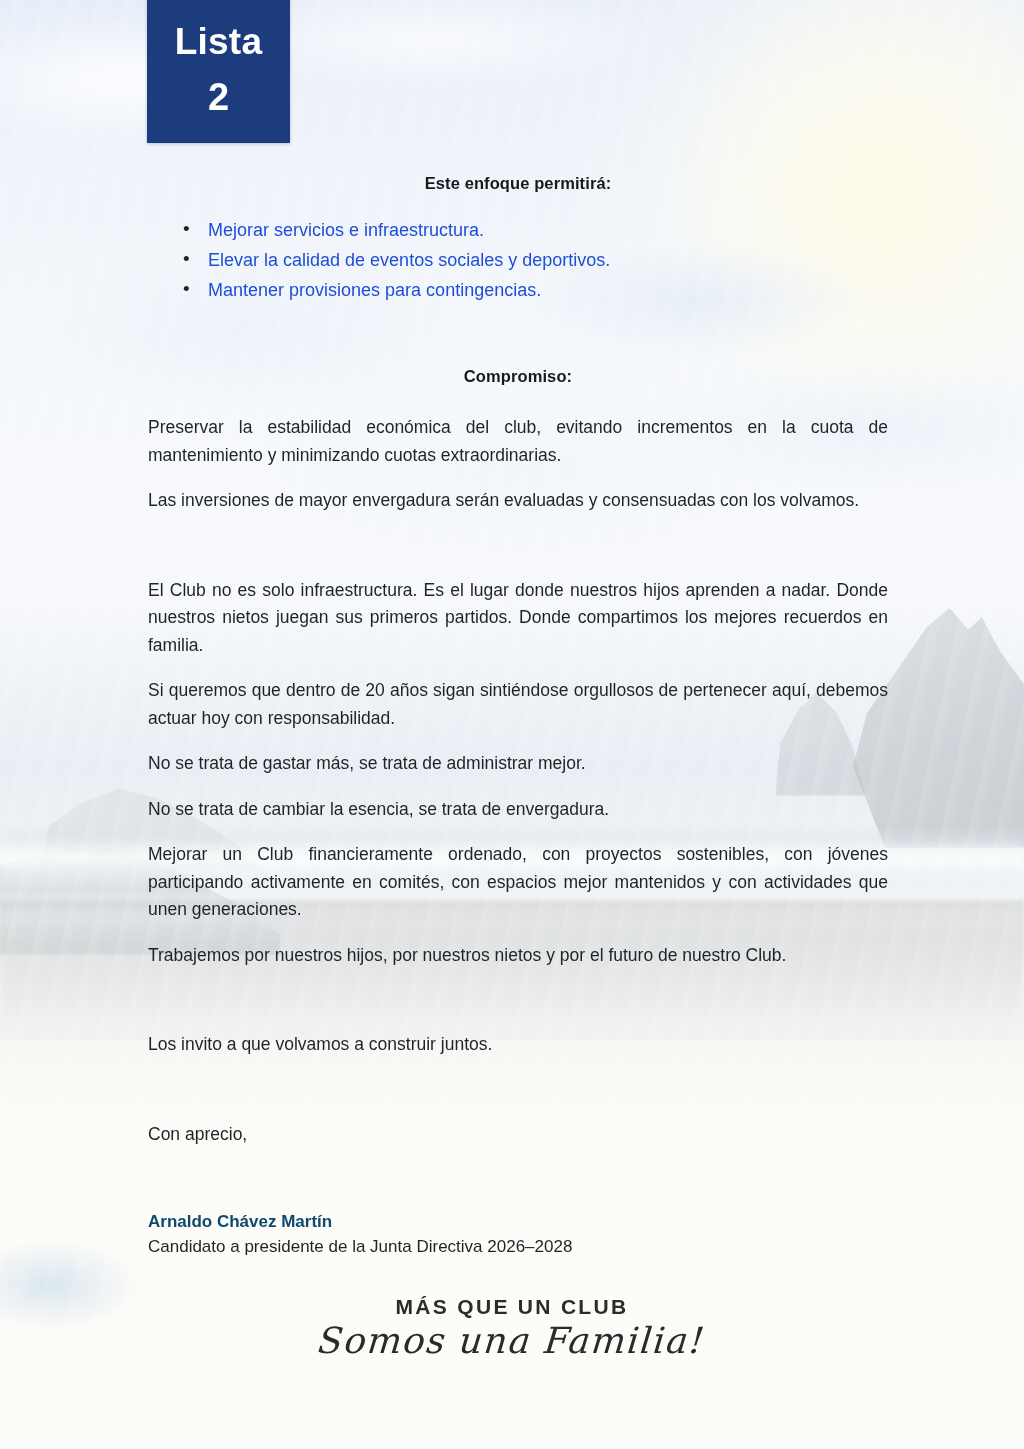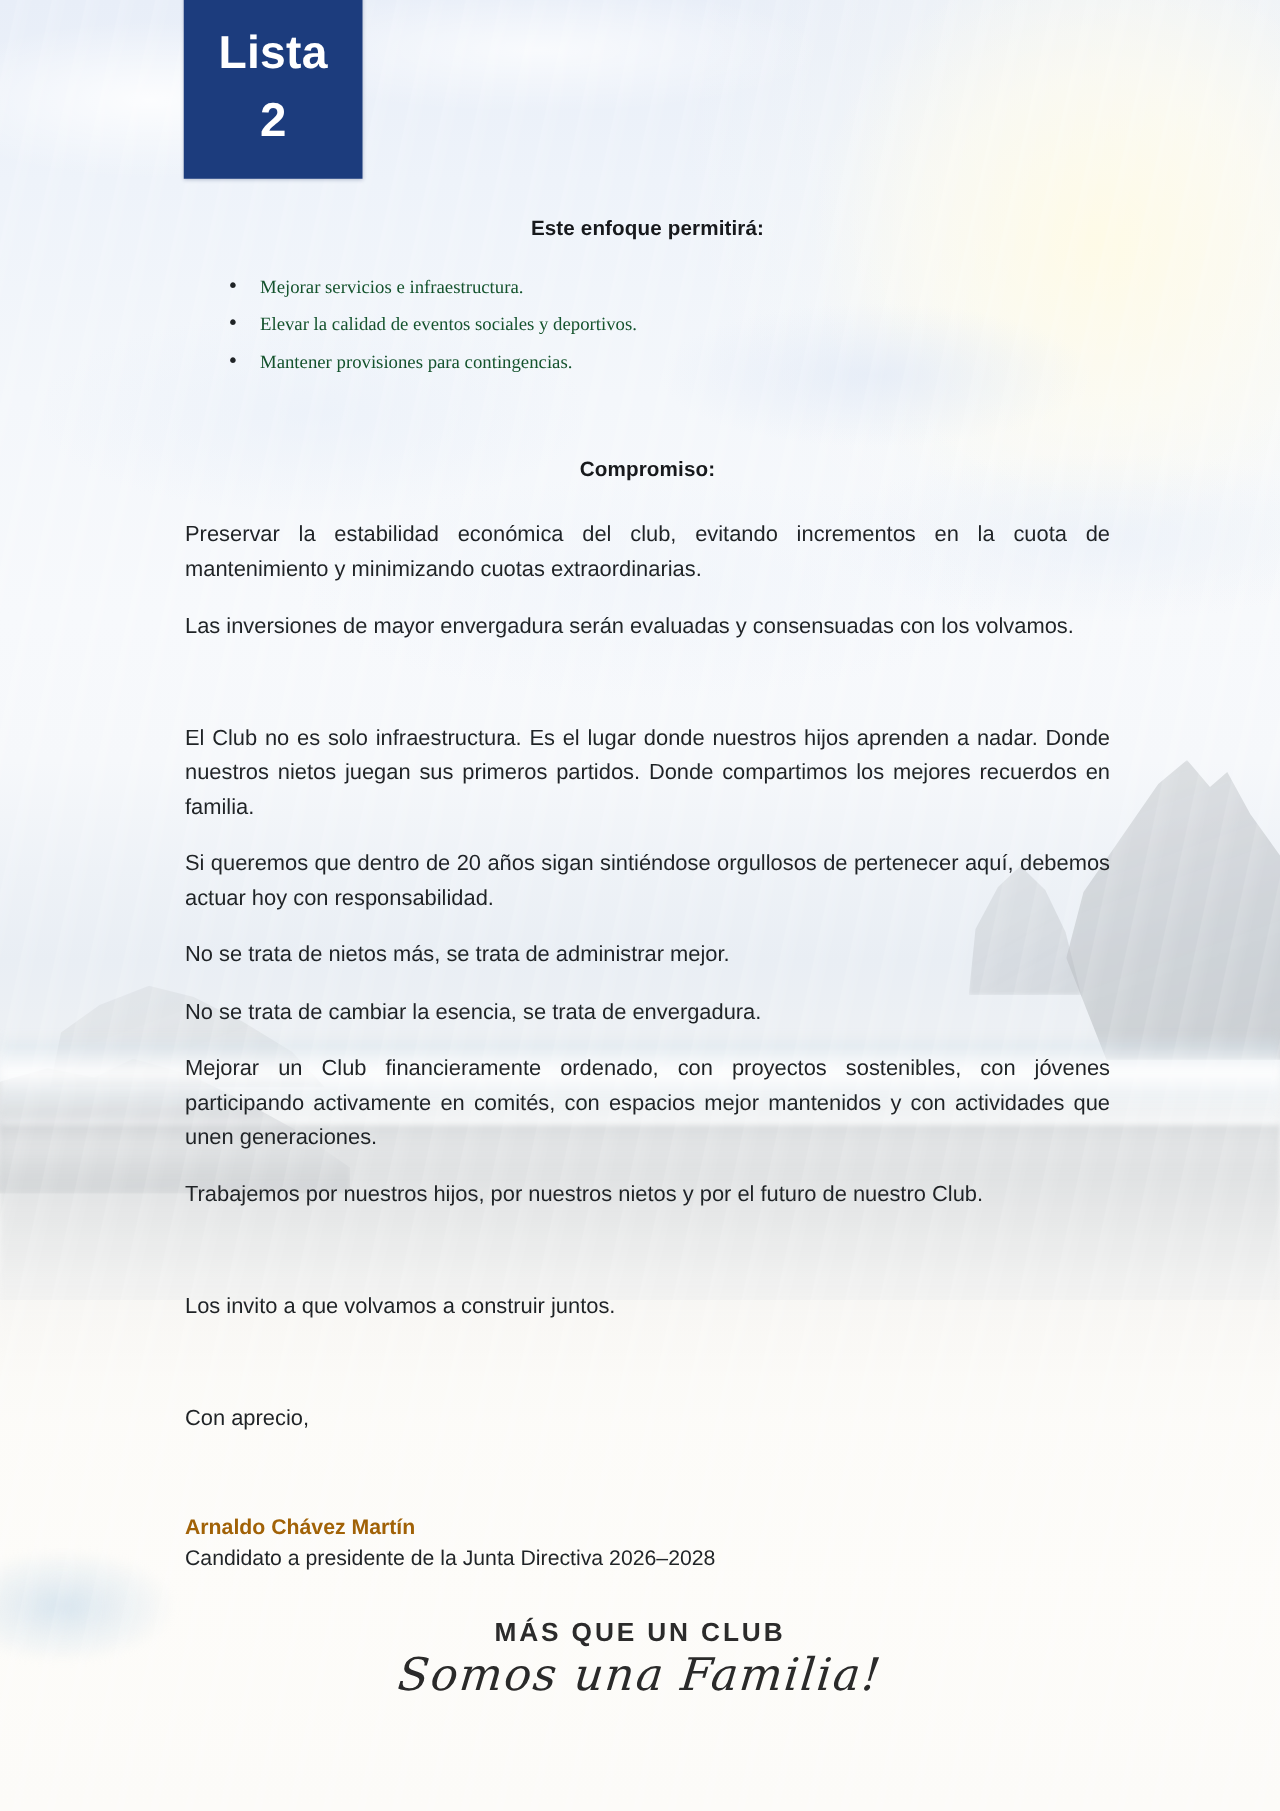--- a/index.html
+++ b/index.html
@@ -164,41 +164,40 @@
   }
   h3.sec{
     font-size:16.5px;font-weight:bold;margin:0 0 0 0;
     letter-spacing:.1px;color:#17191c;text-align:center;
   }
   ul.bullets{
     margin:22px 0 0 0;padding:0 0 0 35px;list-style:none;
   }
   ul.bullets li{
     position:relative;
-    font-size:15px;line-height:30px;color:#14532d;
+    font-size:18px;line-height:30px;color:#1d4ed8;
     padding-left:25px;
-    font-family:Liberation Serif, serif;
   }
   ul.bullets li::before{
     content:"\2022";
     position:absolute;left:0;top:-1px;
     font-size:19px;color:#1f2326;
   }
   p.body{
     font-size:17.5px;line-height:27.5px;
     margin:0;color:#1f2326;
     text-align:justify;
     text-justify:inter-word;
   }
   .gap-s{height:18px;}
   .gap-m{height:28px;}
   .gap-xl{height:62px;}
 
   .sign-name{
-    font-size:17px;font-weight:bold;color:#a16207;line-height:24px;
+    font-size:17px;font-weight:bold;color:#0c4a6e;line-height:24px;
   }
   .sign-role{
     font-size:17px;color:#1f2326;line-height:26px;
   }
 
   
   .footer{
     position:absolute;left:0;top:1296px;width:1024px;
     text-align:center;
   }
@@ -263,21 +262,21 @@
       <p class="body">Preservar la estabilidad económica del club, evitando incrementos en la cuota de mantenimiento y minimizando cuotas extraordinarias.</p>
       <div class="gap-s"></div>
       <p class="body">Las inversiones de mayor envergadura serán evaluadas y consensuadas con los volvamos.</p>
 
       <div class="gap-xl"></div>
 
       <p class="body">El Club no es solo infraestructura. Es el lugar donde nuestros hijos aprenden a nadar. Donde nuestros nietos juegan sus primeros partidos. Donde compartimos los mejores recuerdos en familia.</p>
       <div class="gap-s"></div>
       <p class="body">Si queremos que dentro de 20 años sigan sintiéndose orgullosos de pertenecer aquí, debemos actuar hoy con responsabilidad.</p>
       <div class="gap-s"></div>
-      <p class="body">No se trata de nietos más, se trata de administrar mejor.</p>
+      <p class="body">No se trata de gastar más, se trata de administrar mejor.</p>
       <div class="gap-s"></div>
       <p class="body">No se trata de cambiar la esencia, se trata de envergadura.</p>
       <div class="gap-s"></div>
       <p class="body">Mejorar un Club financieramente ordenado, con proyectos sostenibles, con jóvenes participando activamente en comités, con espacios mejor mantenidos y con actividades que unen generaciones.</p>
       <div class="gap-s"></div>
       <p class="body">Trabajemos por nuestros hijos, por nuestros nietos y por el futuro de nuestro Club.</p>
 
       <div class="gap-xl"></div>
 
       <p class="body">Los invito a que volvamos a construir juntos.</p>

